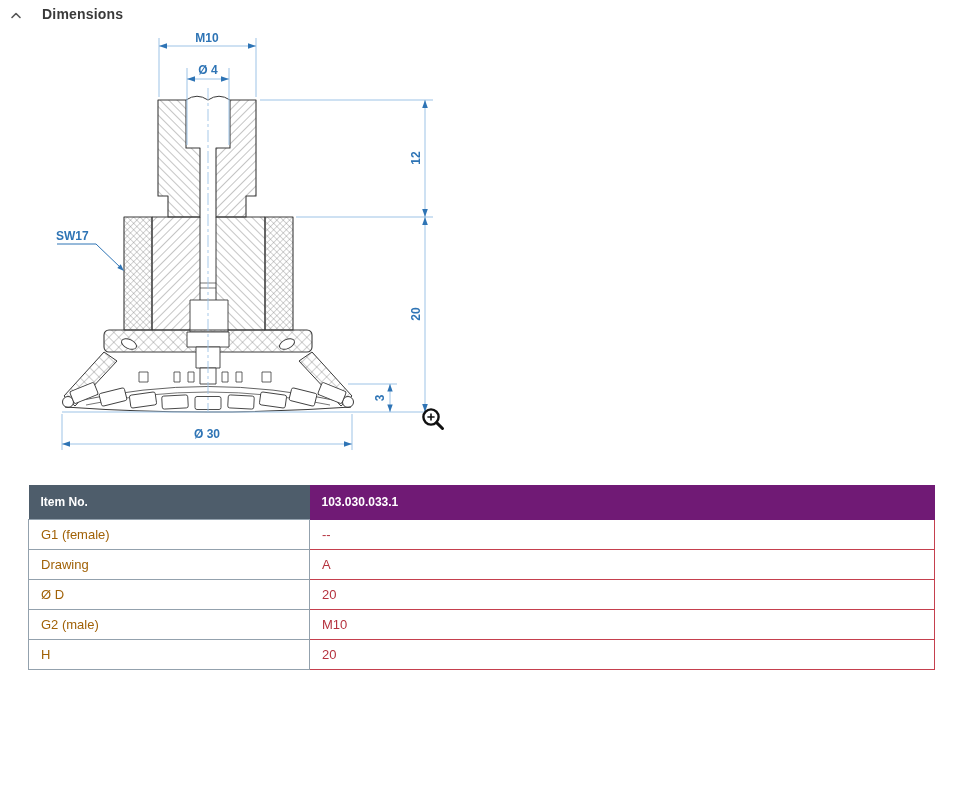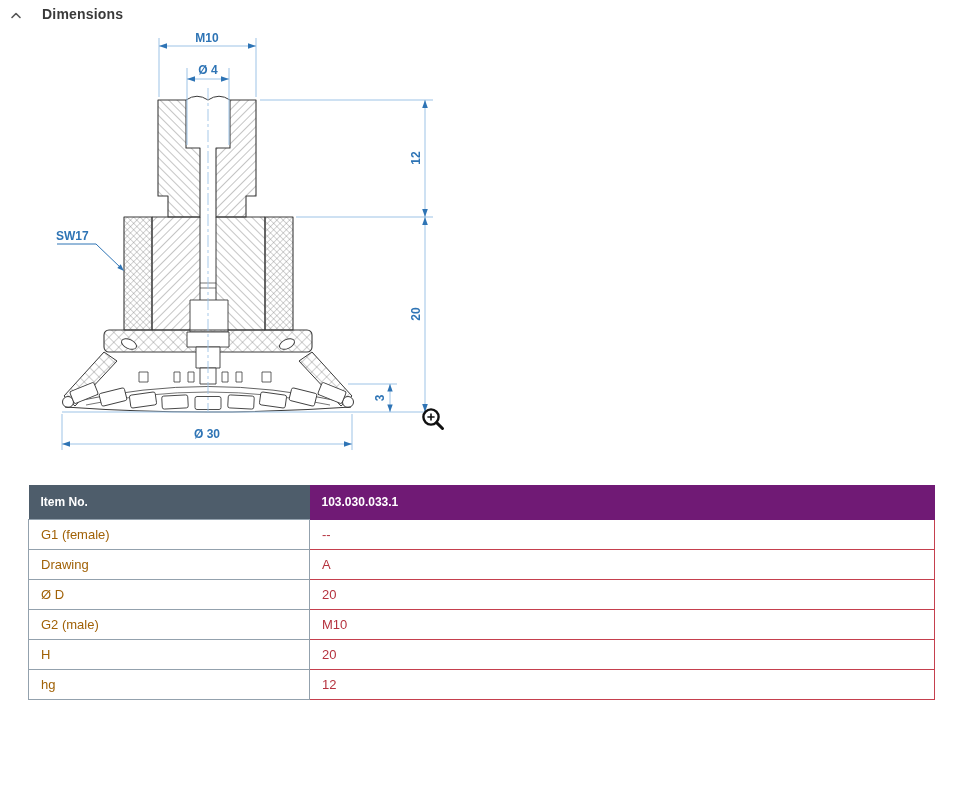--- a/index.html
+++ b/index.html
@@ -176,19 +176,15 @@
         <td class="value">20</td>
       </tr>
       <tr>
         <td class="label">G2 (male)</td>
         <td class="value">M10</td>
       </tr>
       <tr>
         <td class="label">H</td>
         <td class="value">20</td>
       </tr>
-      <tr>
-        <td class="label">hg</td>
-        <td class="value">12</td>
-      </tr>
     </tbody>
   </table>
 </div>
 
 </body></html>

